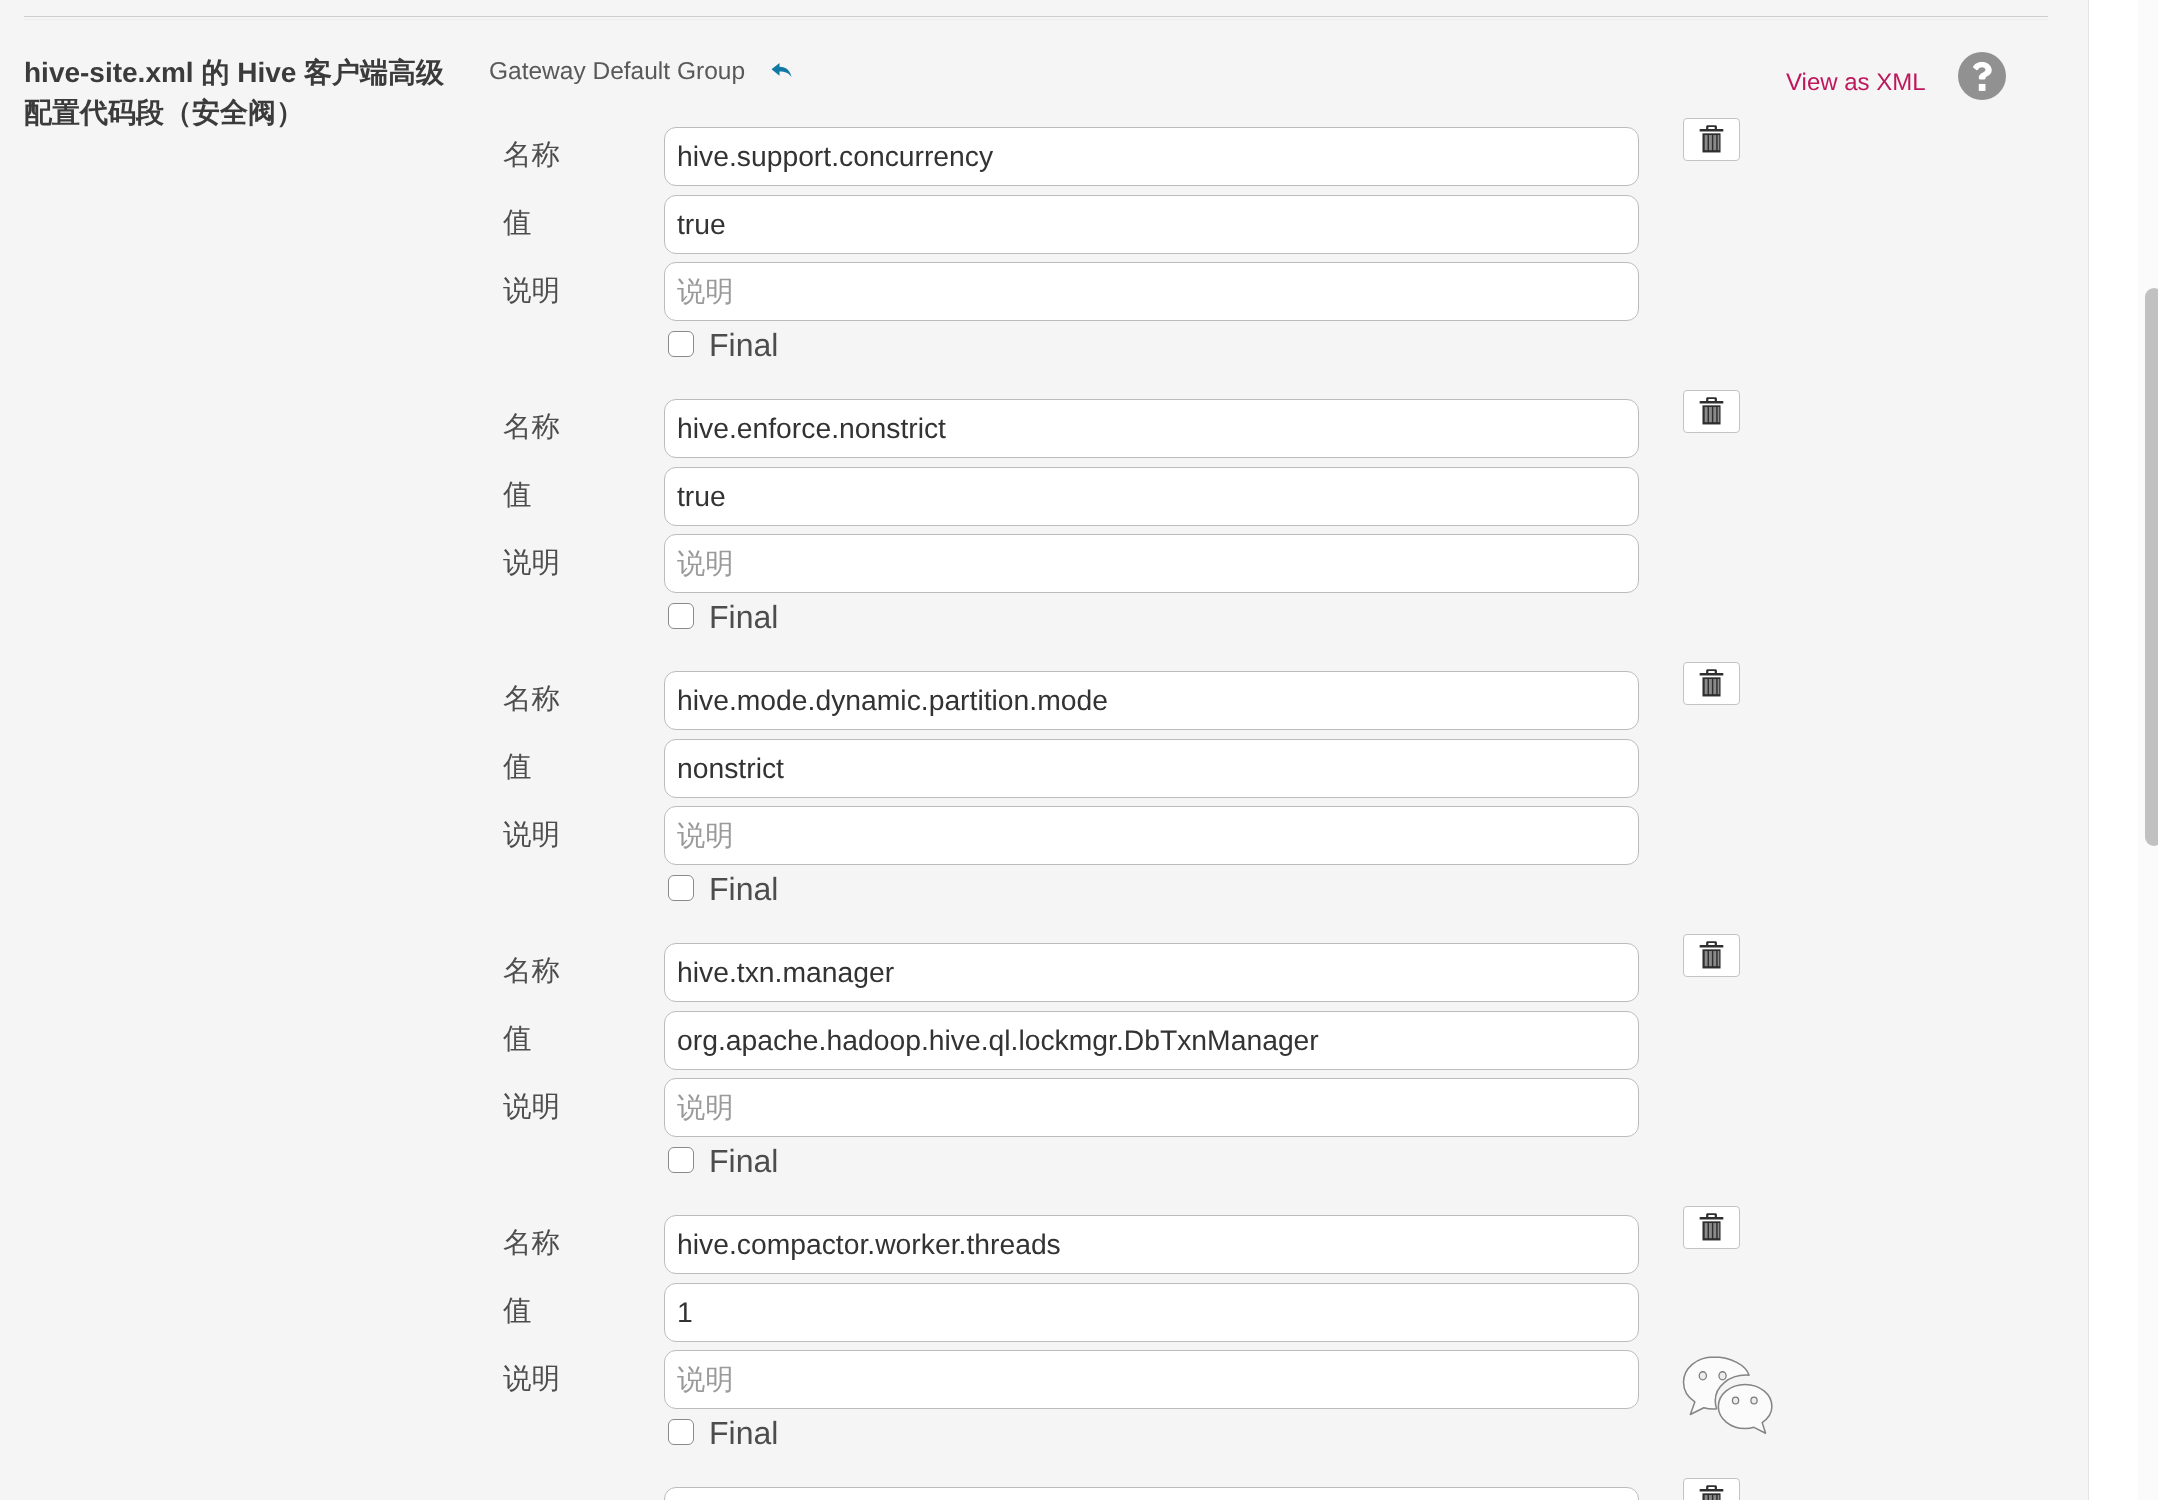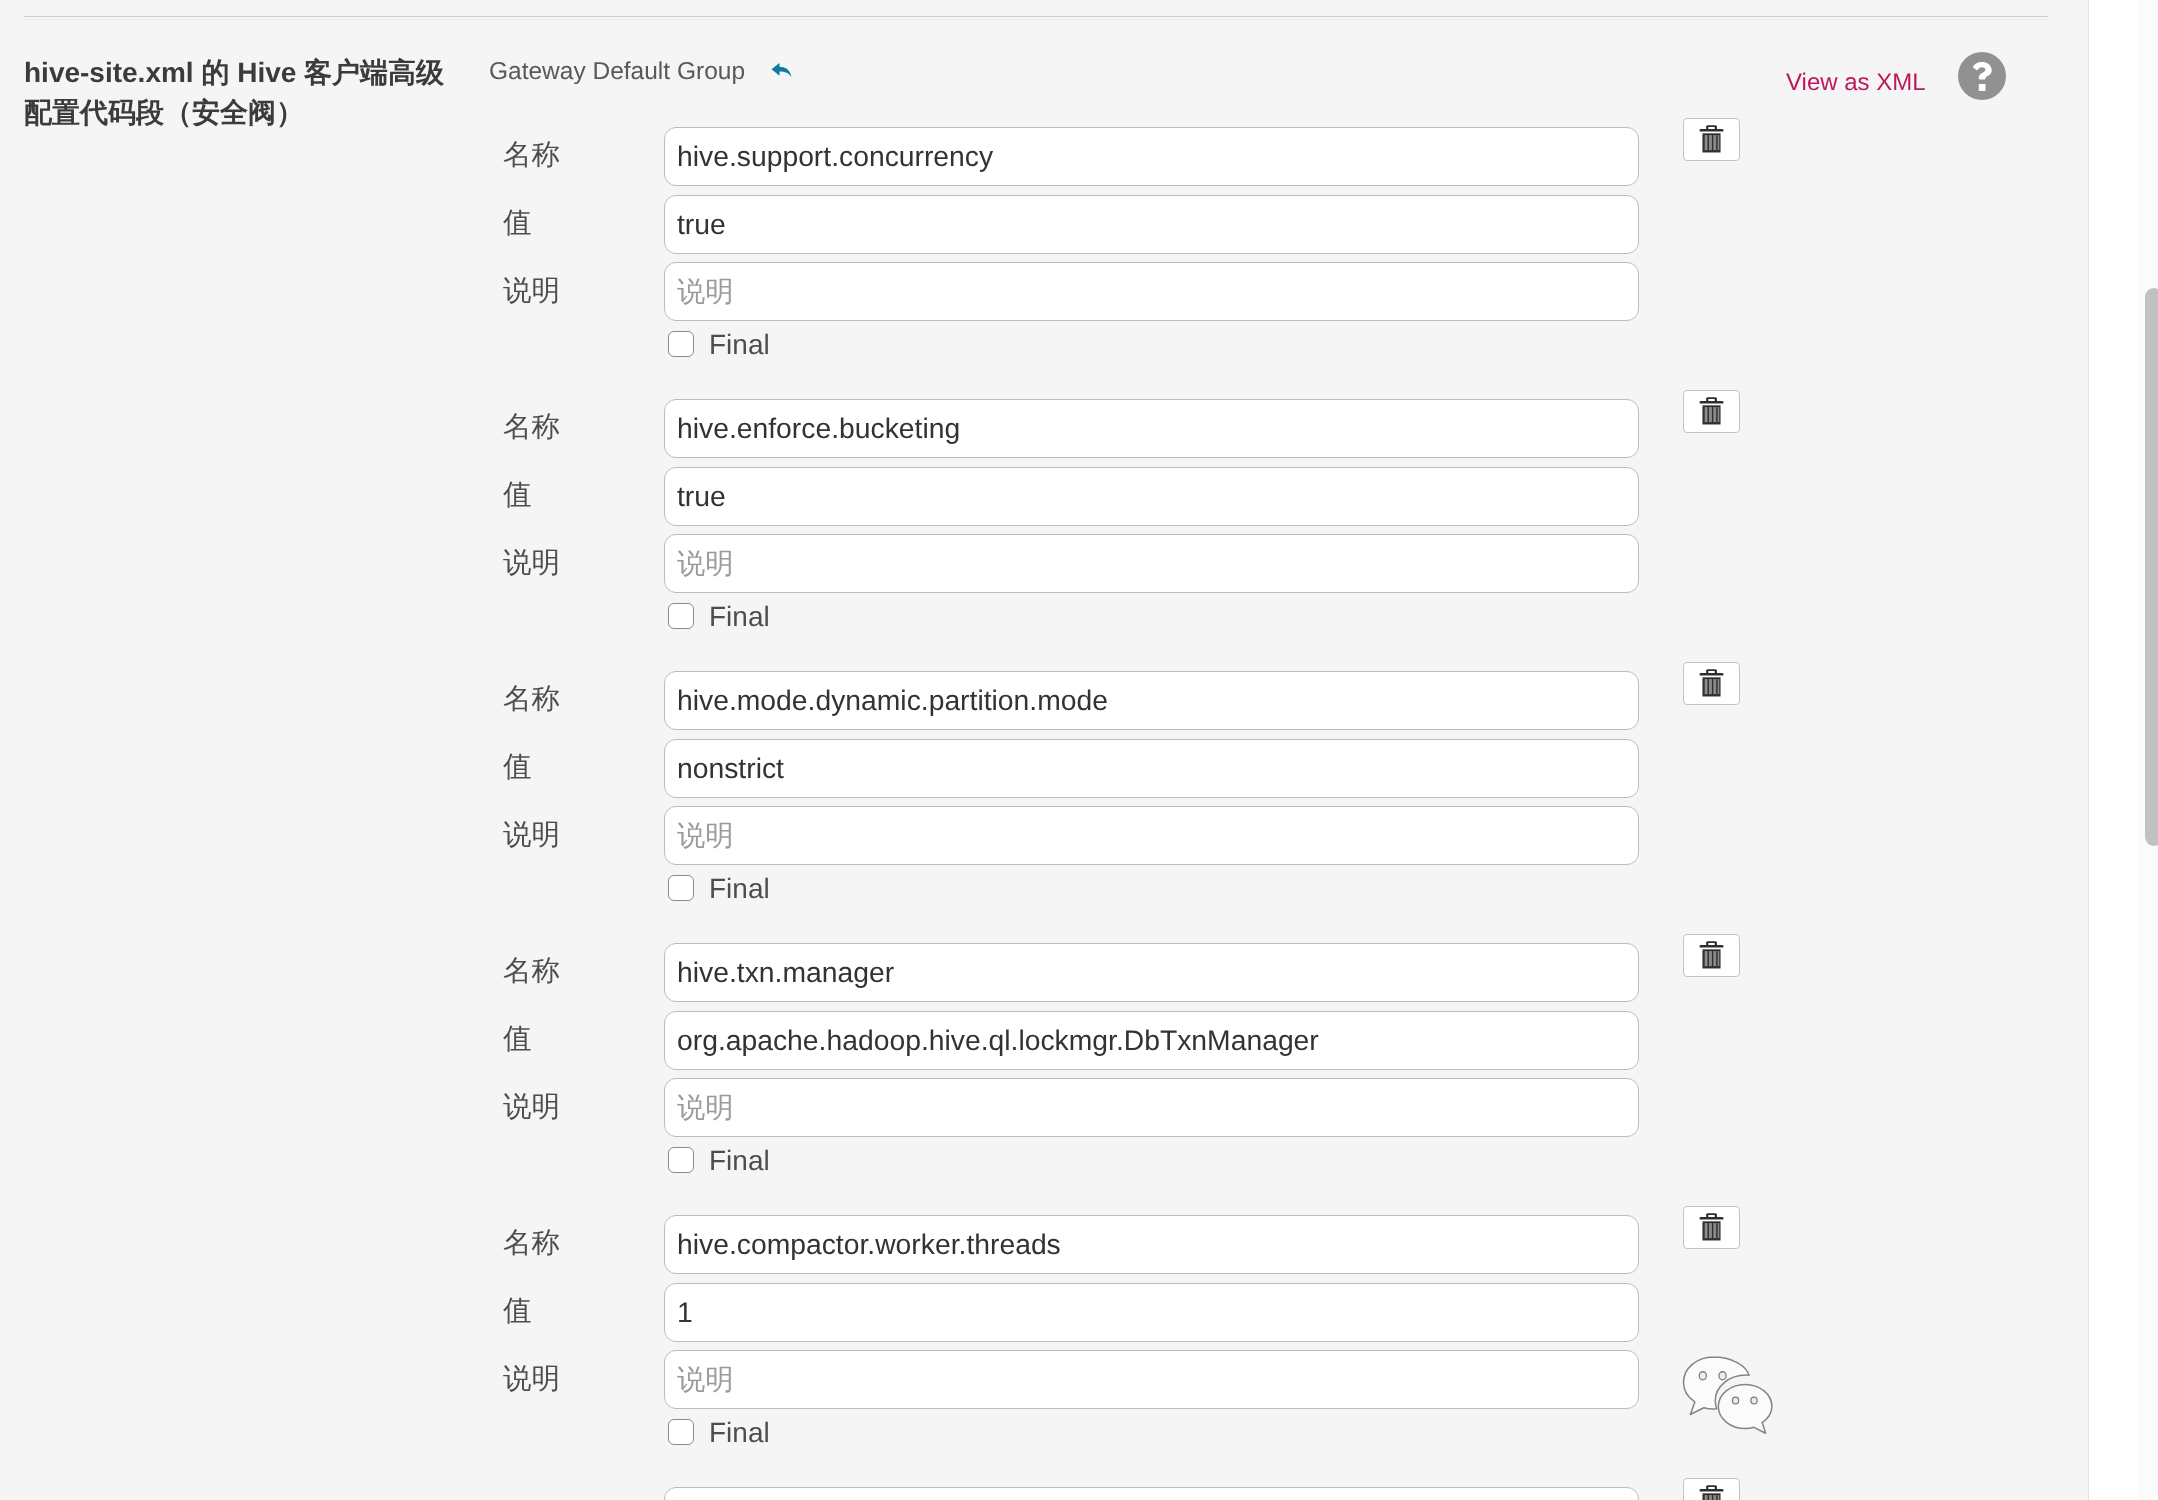--- a/index.html
+++ b/index.html
@@ -25,21 +25,21 @@
   .helpcircle{position:absolute;left:1958px;top:52px;width:48px;height:48px;border-radius:50%;
      background:#919191;display:flex;align-items:center;justify-content:center;}
 
   .proprow{position:absolute;left:0;top:0;width:2088px;height:0;}
   .lbl{position:absolute;font-size:28.5px;color:#4d4d4d;line-height:28px;}
   .inp{position:absolute;left:664px;width:975px;height:59px;background:#fff;border:1px solid #bcbcbc;
      border-radius:12px;box-sizing:border-box;}
   .inptxt{position:absolute;left:12px;top:12px;font-size:28.3px;line-height:32px;color:#333;}
   .inptxt.ph{color:#9a9a9a;}
   .cb{position:absolute;left:668px;width:26px;height:26px;border:1px solid #8a8a8a;border-radius:6px;background:#fff;box-sizing:border-box;}
-  .cblbl{position:absolute;left:709px;font-size:28px;line-height:30px;color:#4d4d4d;}
+  .cblbl{position:absolute;left:709px;font-size:32px;line-height:30px;color:#4d4d4d;}
   .trash{position:absolute;left:1683px;width:57px;height:43px;background:#fff;border:1px solid #c3c3c3;border-radius:4px;box-sizing:border-box;
      display:flex;align-items:center;justify-content:center;}
   .trash svg{display:block;margin-top:-2px;}
 
   
   .rail{position:absolute;left:2089px;top:0;width:69px;height:1500px;background:#fff;}
   .railborder{position:absolute;left:2088px;top:0;width:1px;height:1500px;background:#e4e4e4;}
   .sbtrack{position:absolute;left:2138px;top:0;width:20px;height:1500px;background:#fbfbfb;}
   .sbthumb{position:absolute;left:2145px;top:288px;width:18px;height:558px;background:#c1c1c1;border-radius:9px;}
 
@@ -96,21 +96,21 @@
           <div class="lbl" style="left:503px;top:277px">说明</div>
           <div class="inp" style="top:262px;border-color:#bcbcbc">
             <div class="inptxt ph">说明</div>
           </div>
           <div class="cb" style="top:331px"></div>
           <div class="cblbl" style="top:330px">Final</div>
         </div>
         <div class="proprow">
           <div class="lbl" style="left:503px;top:413px">名称</div>
           <div class="inp" style="top:399px;border-color:#bcbcbc">
-            <div class="inptxt">hive.enforce.bucketing</div>
+            <div class="inptxt">hive.enforce.nonstrict</div>
           </div>
           <div class="trash" style="top:390px">
             <svg width="25" height="28" viewBox="0 0 26 29" aria-hidden="true">
               <path fill="#2f2f2f" d="M8.9 0.3h8.2c.85 0 1.55.7 1.55 1.55v2.8h-2.3V2.6c0-.32-.26-.58-.58-.58h-5.5c-.32 0-.58.26-.58.58v2.05h-2.3V1.85c0-.85.7-1.55 1.55-1.55z"></path>
               <rect x="0.6" y="4.2" width="24.8" height="2.6" rx="1.0" fill="#2f2f2f"></rect>
               <path fill="#2f2f2f" d="M3.6 8.6h18.8v19.9H3.6z"></path>
               <rect x="5.9" y="10.4" width="3.0" height="15.7" fill="#8a8a8a"></rect>
               <rect x="10.4" y="10.4" width="3.0" height="15.7" fill="#8a8a8a"></rect>
               <rect x="14.9" y="10.4" width="3.0" height="15.7" fill="#8a8a8a"></rect>
               <rect x="19.4" y="10.4" width="1.7" height="15.7" fill="#8a8a8a"></rect>

